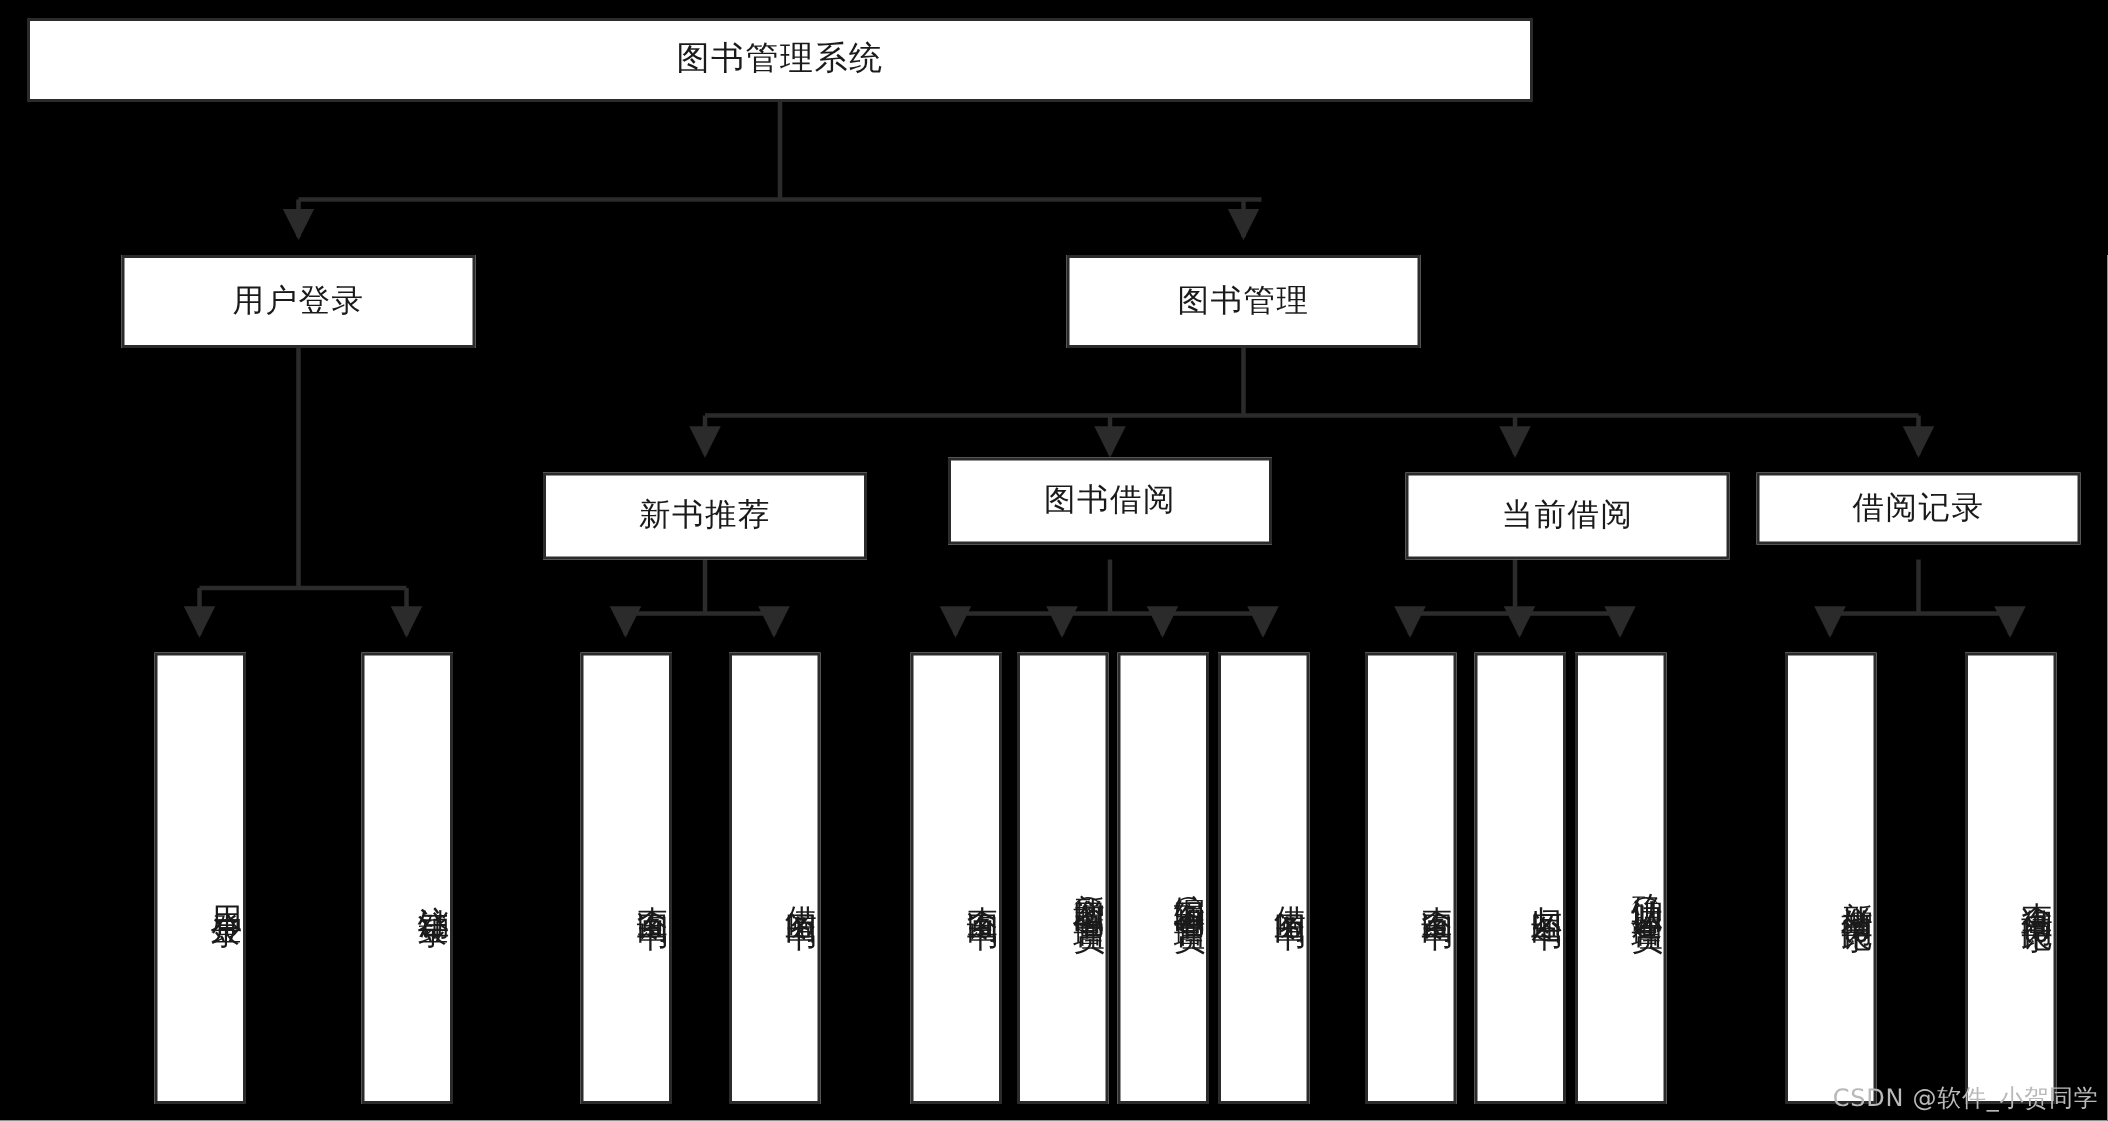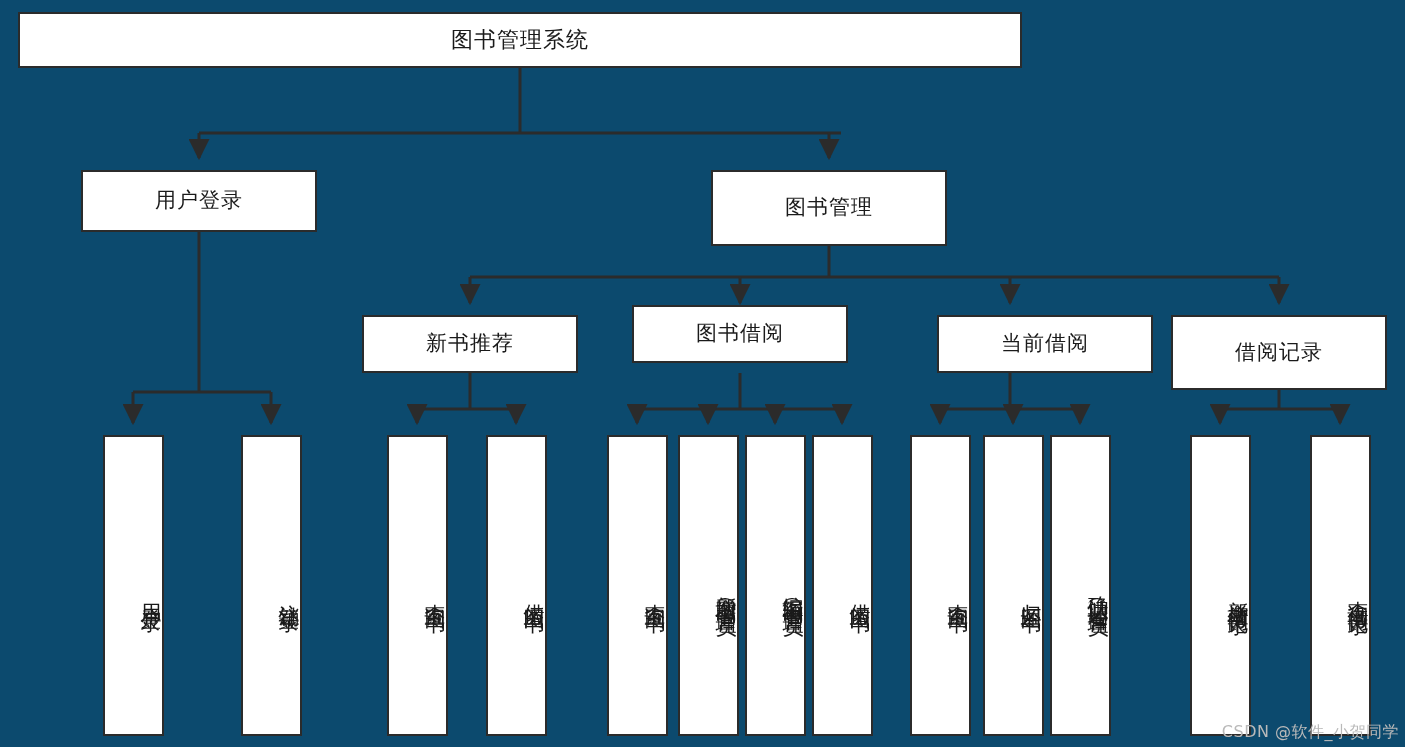--- a/index.html
+++ b/index.html
@@ -7,21 +7,21 @@
     padding: 0;
     background: #ffffff;
   }
   body {
     font-family: "DejaVu Sans", "Liberation Sans", sans-serif;
   }
   #canvas {
     position: relative;
     width: 1405px;
     height: 747px;
-    background: #0c4a6e;
+    background: #000000;
     overflow: hidden;
   }
   #wires {
     position: absolute;
     left: 0;
     top: 0;
     width: 1405px;
     height: 747px;
     pointer-events: none;
   }
@@ -124,34 +124,34 @@
     </g>
   </svg>
 
   <div class="node horiz root" style="left:18px; top:12px; width:1004px; height:56px;">
     <span>图书管理系统</span>
   </div>
 
   <div class="node horiz" style="left:81px; top:170px; width:236px; height:62px;">
     <span>用户登录</span>
   </div>
-  <div class="node horiz" style="left:711px; top:170px; width:236px; height:76px;">
+  <div class="node horiz" style="left:711px; top:170px; width:236px; height:62px;">
     <span>图书管理</span>
   </div>
 
   <div class="node horiz" style="left:362px; top:315px; width:216px; height:58px;">
     <span>新书推荐</span>
   </div>
   <div class="node horiz" style="left:632px; top:305px; width:216px; height:58px;">
     <span>图书借阅</span>
   </div>
   <div class="node horiz" style="left:902px; top:315px; width:216px; height:58px;margin-left:35px;">
     <span>当前借阅</span>
   </div>
-  <div class="node horiz" style="left:1171px; top:315px; width:216px; height:75px;">
+  <div class="node horiz" style="left:1171px; top:315px; width:216px; height:48px;">
     <span>借阅记录</span>
   </div>
 
   <div class="node vert" style="left:103px; top:435px; width:61px; height:301px;">
     <span class="vlabel">用户登录</span>
   </div>
   <div class="node vert" style="left:241px; top:435px; width:61px; height:301px;">
     <span class="vlabel">注销登录</span>
   </div>
 

